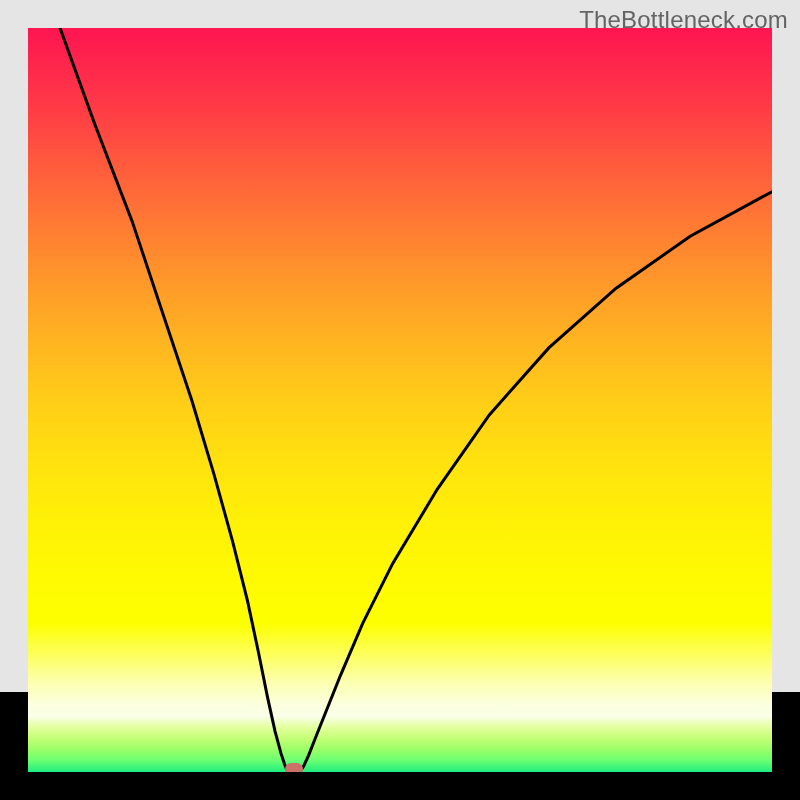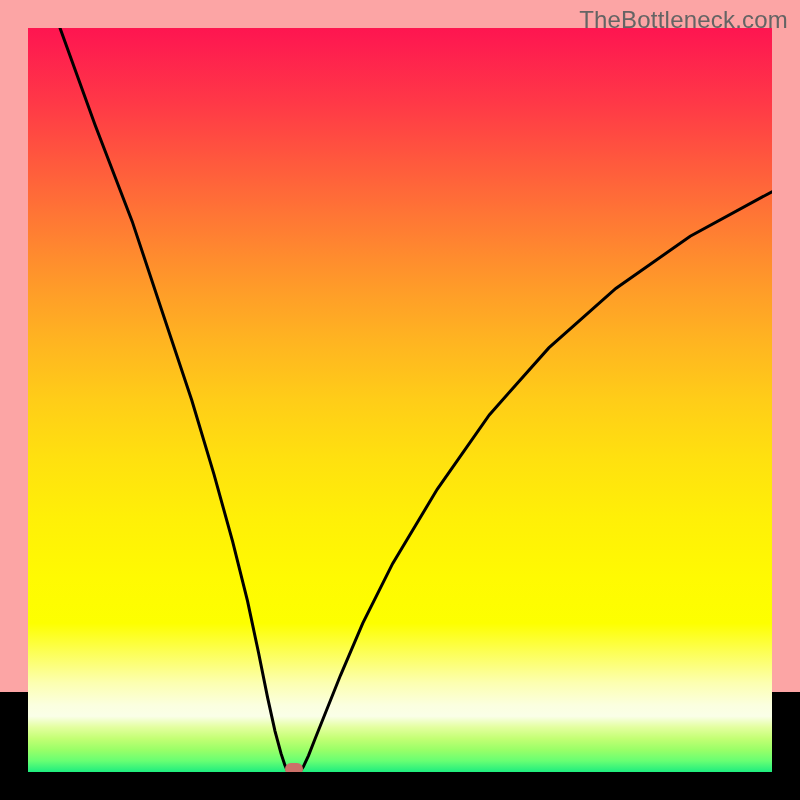--- a/index.html
+++ b/index.html
@@ -10,21 +10,21 @@
     background: #000;
     overflow: hidden;
     font-family: Arial, Helvetica, sans-serif;
   }
   .frame {
     position: absolute;
     left: 0;
     top: 0;
     width: 800px;
     height: 692px;
-    background: #fca5a5;
+    background: #e5e5e5;
   }
   .plot-area {
     position: absolute;
     left: 28px;
     top: 28px;
     width: 744px;
     height: 744px;
     overflow: hidden;
   }
   .gradient {

